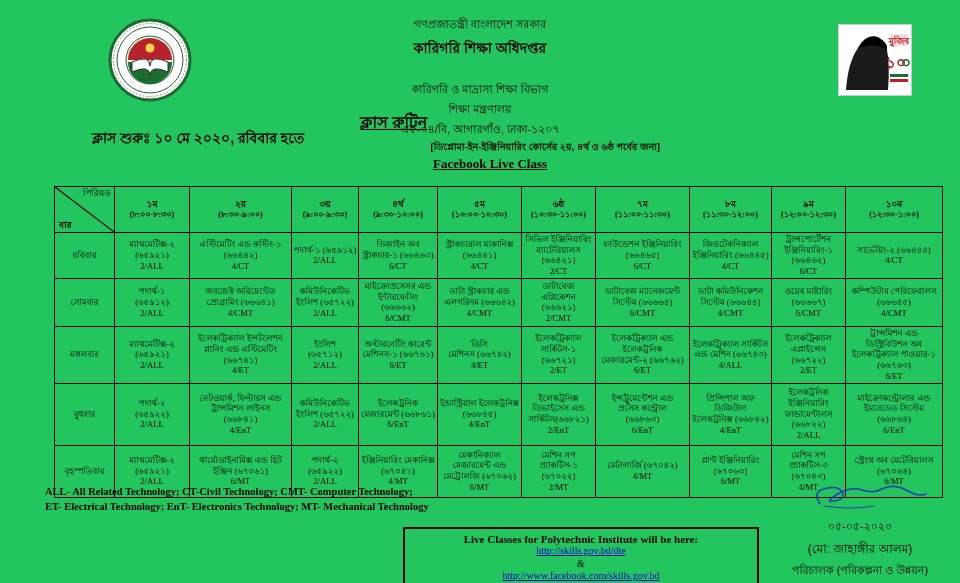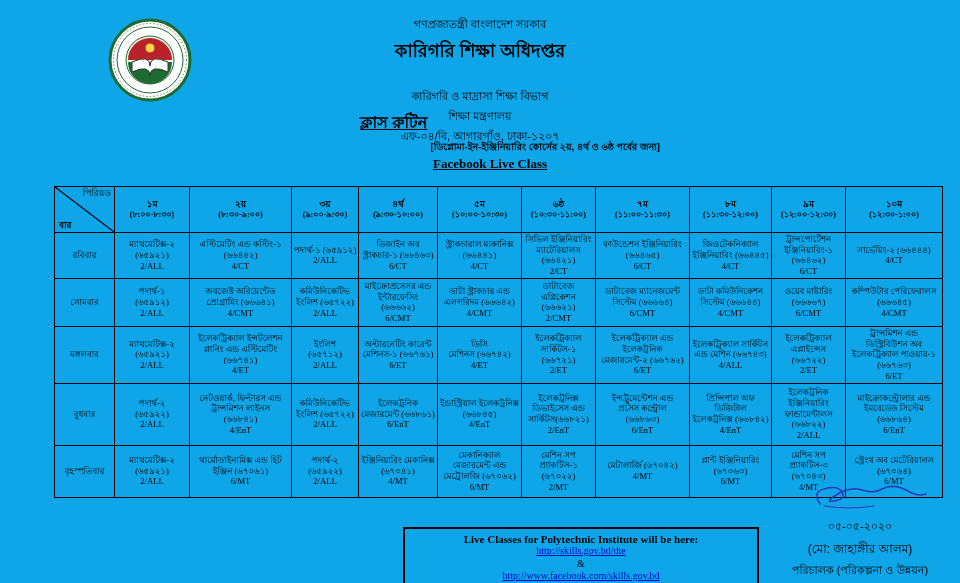--- a/index.html
+++ b/index.html
@@ -1,25 +1,25 @@
 <!DOCTYPE html>
 <html><head>
 <meta charset="utf-8">
 <style>
   * { margin:0; padding:0; box-sizing:border-box; }
   html,body { background:#ffffff; }
   .page {
-    position:relative; width:960px; height:583px; background:#0ea5e9;
+    position:relative; width:960px; height:583px; background:#22c55e;
     font-family:"Liberation Sans","DejaVu Sans",sans-serif; color:#000;
     overflow:hidden;
   }
   
   .gov-header { position:absolute; left:280px; top:16px; width:400px; text-align:center; }
   .gov-header .l1 { font-size:11px; }
-  .gov-header .l2 { font-size:18px; font-weight:bold; margin-top:2px; }
+  .gov-header .l2 { font-size:14px; font-weight:bold; margin-top:2px; }
   .gov-header .l3 { font-size:11px; margin-top:20px; }
   .gov-header .l4 { font-size:11px; margin-top:1px; }
   .gov-header .l5 { font-size:11px; margin-top:1px; }
   .logo-left  { position:absolute; left:108px; top:18px; width:84px; height:84px; }
   .logo-right { position:absolute; left:838px; top:24px; width:74px; height:72px; }
   
   .routine-title { position:absolute; left:360px; top:110px; width:260px; text-align:left;
                    font-size:16px; font-weight:bold; }
   .routine-title span { text-decoration:underline; }
   .start-title { position:absolute; left:92px; top:127px; width:280px;
@@ -89,24 +89,38 @@
   </div>
 
   <div class="gov-header">
     <div class="l1">গণপ্রজাতন্ত্রী বাংলাদেশ সরকার</div>
     <div class="l2">কারিগরি শিক্ষা অধিদপ্তর</div>
     <div class="l3">কারিগরি ও মাদ্রাসা শিক্ষা বিভাগ</div>
     <div class="l4">শিক্ষা মন্ত্রণালয়</div>
     <div class="l5">এফ-০৪/বি, আগারগাঁও, ঢাকা-১২০৭</div>
   </div>
 
+  <div class="logo-right">
+    <svg viewBox="0 0 74 72" width="74" height="72">
+      <rect x="0.5" y="0.5" width="73" height="71" fill="#ffffff" stroke="#cccccc" stroke-width="1"></rect>
+      <path d="M 8 66 Q 10 38 20 24 Q 26 12 36 12 Q 46 13 49 26 Q 52 40 50 66 Z" fill="#1a1a1a"></path>
+      <path d="M 20 24 Q 30 8 44 16 Q 50 20 49 26 Q 38 18 20 24" fill="#000000"></path>
+      <rect x="52" y="10" width="18" height="12" fill="#c01d25" opacity="0.15"></rect>
+      <text x="61" y="20" font-size="9" fill="#c01d25" text-anchor="middle" font-weight="bold">মুজিব</text>
+      <text x="58" y="44" font-size="16" fill="#c01d25" text-anchor="middle" font-weight="bold">১০</text>
+      <text x="68" y="44" font-size="16" fill="#1c6b31" text-anchor="middle" font-weight="bold">০</text>
+      <rect x="52" y="50" width="18" height="3" fill="#1c6b31"></rect>
+      <rect x="52" y="55" width="18" height="3" fill="#c01d25"></rect>
+    </svg>
+  </div>
 
   <div class="routine-title">
     <span>ক্লাস রুটিন</span>
   </div>
+  <div class="start-title">ক্লাস শুরুঃ ১০ মে ২০২০, রবিবার হতে</div>
   <div class="sub-title">[ডিপ্লোমা-ইন-ইঞ্জিনিয়ারিং কোর্সের ২য়, ৪র্থ ও ৬ষ্ঠ পর্বের জন্য]</div>
   <div class="live-title">
     <span>Facebook Live Class</span>
   </div>
 
   <table class="routine">
     <colgroup>
       <col class="c-day">
         <col class="c1">
         <col class="c2">
@@ -318,20 +332,24 @@
 প্র্যাকটিস-৩
 (৬৭০৪৩)
 4/MT</td>
           <td>স্ট্রেংথ অব মেটেরিয়ালস
 (৬৭০৬৪)
 6/MT</td>
         </tr>
       </tbody>
   </table>
 
+  <div class="legend">
+    <div>ALL- All Related Technology; CT-Civil Technology; CMT- Computer Technology;</div>
+    <div>ET- Electrical Technology; EnT- Electronics Technology; MT- Mechanical Technology</div>
+  </div>
 
   <div class="link-box">
     <div class="box-title">Live Classes for Polytechnic Institute will be here:</div>
     <a href="#" style="color:#0000cc">http://skills.gov.bd/dte</a>
     <div class="amp">&amp;</div>
     <a href="#" style="color:#0000cc">http://www.facebook.com/skills.gov.bd</a>
   </div>
 
   <div class="sign-block">
     <svg class="sig" viewBox="0 0 140 30" width="140" height="30">

